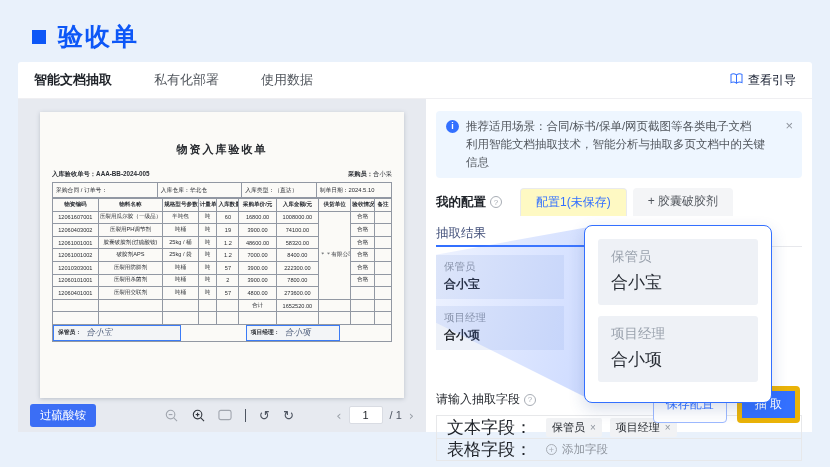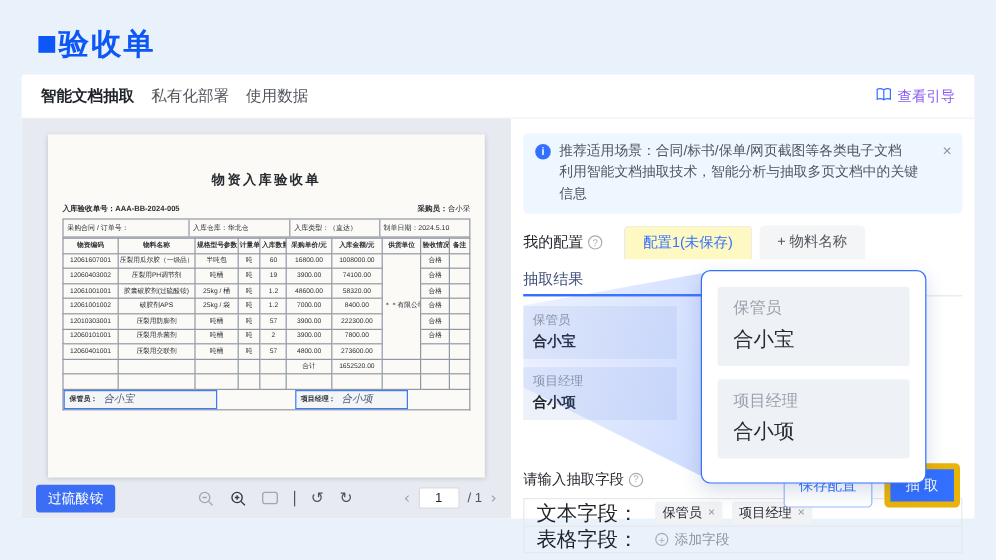--- a/index.html
+++ b/index.html
@@ -1,32 +1,32 @@
 <!DOCTYPE html>
 <html><head>
 <meta charset="utf-8">
 <style>
   * { margin:0; padding:0; box-sizing:border-box; }
   html,body { width:830px; height:467px; overflow:hidden; }
   body { background:#e9f1fb; font-family:"Liberation Sans","DejaVu Sans",sans-serif; position:relative; }
 
   
-  .page-title { position:absolute; left:32px; top:20px; display:flex; align-items:center; gap:3px;text-align:right; }
+  .page-title { position:absolute; left:32px; top:20px; display:flex; align-items:center; gap:12px;text-align:right; }
   .title-square { width:14px; height:14px; background:#0d57f7; }
   .title-text { font-size:25px; font-weight:bold; color:#0d57f7; letter-spacing:2px; }
 
   
   .main-card { position:absolute; left:18px; top:62px; width:794px; height:370px; background:#fff; border-radius:3px; }
 
   
   .tabbar { height:37px; display:flex; align-items:center; padding:0 16px; border-bottom:1px solid #efeff2; }
-  .nav-tabs { display:flex; gap:14px; }
+  .nav-tabs { display:flex; gap:42px; }
   .nav-tab { font-size:13px; color:#51565d; cursor:pointer; }
   .nav-tab.active { font-weight:bold; color:#1f2329; font-size:13px; }
-  .view-guide { margin-left:auto; display:flex; align-items:center; gap:5px; color:#8b5cf6; font-size:12px; cursor:pointer;justify-content:flex-end; }
+  .view-guide { margin-left:auto; display:flex; align-items:center; gap:5px; color:#0f172a; font-size:12px; cursor:pointer;justify-content:flex-end; }
 
   .content { display:flex; height:333px; }
 
   
   .left-panel { width:408px; background:#e7eaf0; position:relative; flex:none; }
   .doc { position:absolute; left:22px; top:13px; width:364px; height:286px; background:#fbfaf7; box-shadow:0 1px 4px rgba(60,70,90,.25); padding:0 12px; }
   .doc-title { text-align:center; margin-top:30px; font-size:11px; font-weight:bold; color:#26292e; letter-spacing:2px; }
   .doc-info { display:flex; justify-content:space-between; margin-top:13px; margin-bottom:3px; font-size:6.3px; color:#2a2d33; }
   .doc-info .b { font-weight:bold; }
   .doc-meta { display:flex; border:0.5px solid #9298a3; }
@@ -52,21 +52,21 @@
   .pg-arrow { color:#9aa0a8; font-size:13px; cursor:pointer; font-family:"DejaVu Sans",sans-serif; }
   .pg-input { width:34px; height:18px; border:1px solid #d9dce3; border-radius:2px; background:#fff; text-align:center; font-size:11px; color:#1f2329; font-family:inherit; }
 
   
   .right-panel { flex:1; position:relative; background:#fff; padding:12px 10px 0 10px; }
   .banner { background:#eef6ff; border-radius:4px; padding:7px 26px 7px 30px; position:relative; font-size:11.5px; color:#51565d; line-height:1.55; }
   .info-icon { position:absolute; left:10px; top:9px; width:13px; height:13px; border-radius:50%; background:#3370ff; color:#fff; font-size:9px; font-weight:bold; display:flex; align-items:center; justify-content:center; font-style:normal; }
   .banner-close { position:absolute; right:9px; top:5px; color:#8f959e; font-size:13px; cursor:pointer; }
 
   .config-row { margin-top:10px; display:flex; align-items:center; }
-  .config-label { font-size:12.5px; font-weight:normal; color:#1f2329; }
+  .config-label { font-size:12.5px; font-weight:bold; color:#1f2329; }
   .help-icon { display:inline-flex; width:12px; height:12px; border-radius:50%; border:1px solid #a8adb5; color:#a8adb5; font-size:8px; align-items:center; justify-content:center; margin-left:4px; cursor:pointer; }
   .config-tabs { display:flex; margin-left:18px; }
   .cfg-tab { font-size:12px; padding:5px 15px; border-radius:4px 4px 0 0; cursor:pointer; }
   .cfg-tab.active { color:#3370ff; background:#fef9c3; border:1px solid #e9eaee; border-bottom:none; }
   .cfg-tab.plain { color:#51565d; background:#f4f5f7; margin-left:6px; }
 
   .result-tabbar { margin-top:6px; height:25px; position:relative; border-bottom:1px solid #e7e8ec; }
   .result-tab { position:absolute; left:0; width:150px; text-align:left; font-size:12.5px; color:#42507a; top:3px; cursor:pointer; }
   .ink-bar { position:absolute; left:0; bottom:-1px; width:150px; height:2px; background:#3370ff; }
 
@@ -325,21 +325,21 @@
         <div>推荐适用场景：合同/标书/保单/网页截图等各类电子文档</div>
         <div>利用智能文档抽取技术，智能分析与抽取多页文档中的关键信息</div>
         <span class="banner-close">×</span>
       </div>
 
       <div class="config-row">
         <span class="config-label">我的配置</span>
         <span class="help-icon">?</span>
         <div class="config-tabs">
           <div class="cfg-tab active">配置1(未保存)</div>
-          <div class="cfg-tab plain">+ 物料名称</div>
+          <div class="cfg-tab plain">+ 胶囊破胶剂</div>
         </div>
       </div>
 
       <div class="result-tabbar">
         <div class="result-tab">抽取结果</div>
         <div class="ink-bar"></div>
       </div>
 
       <div class="results-area">
         <div>

